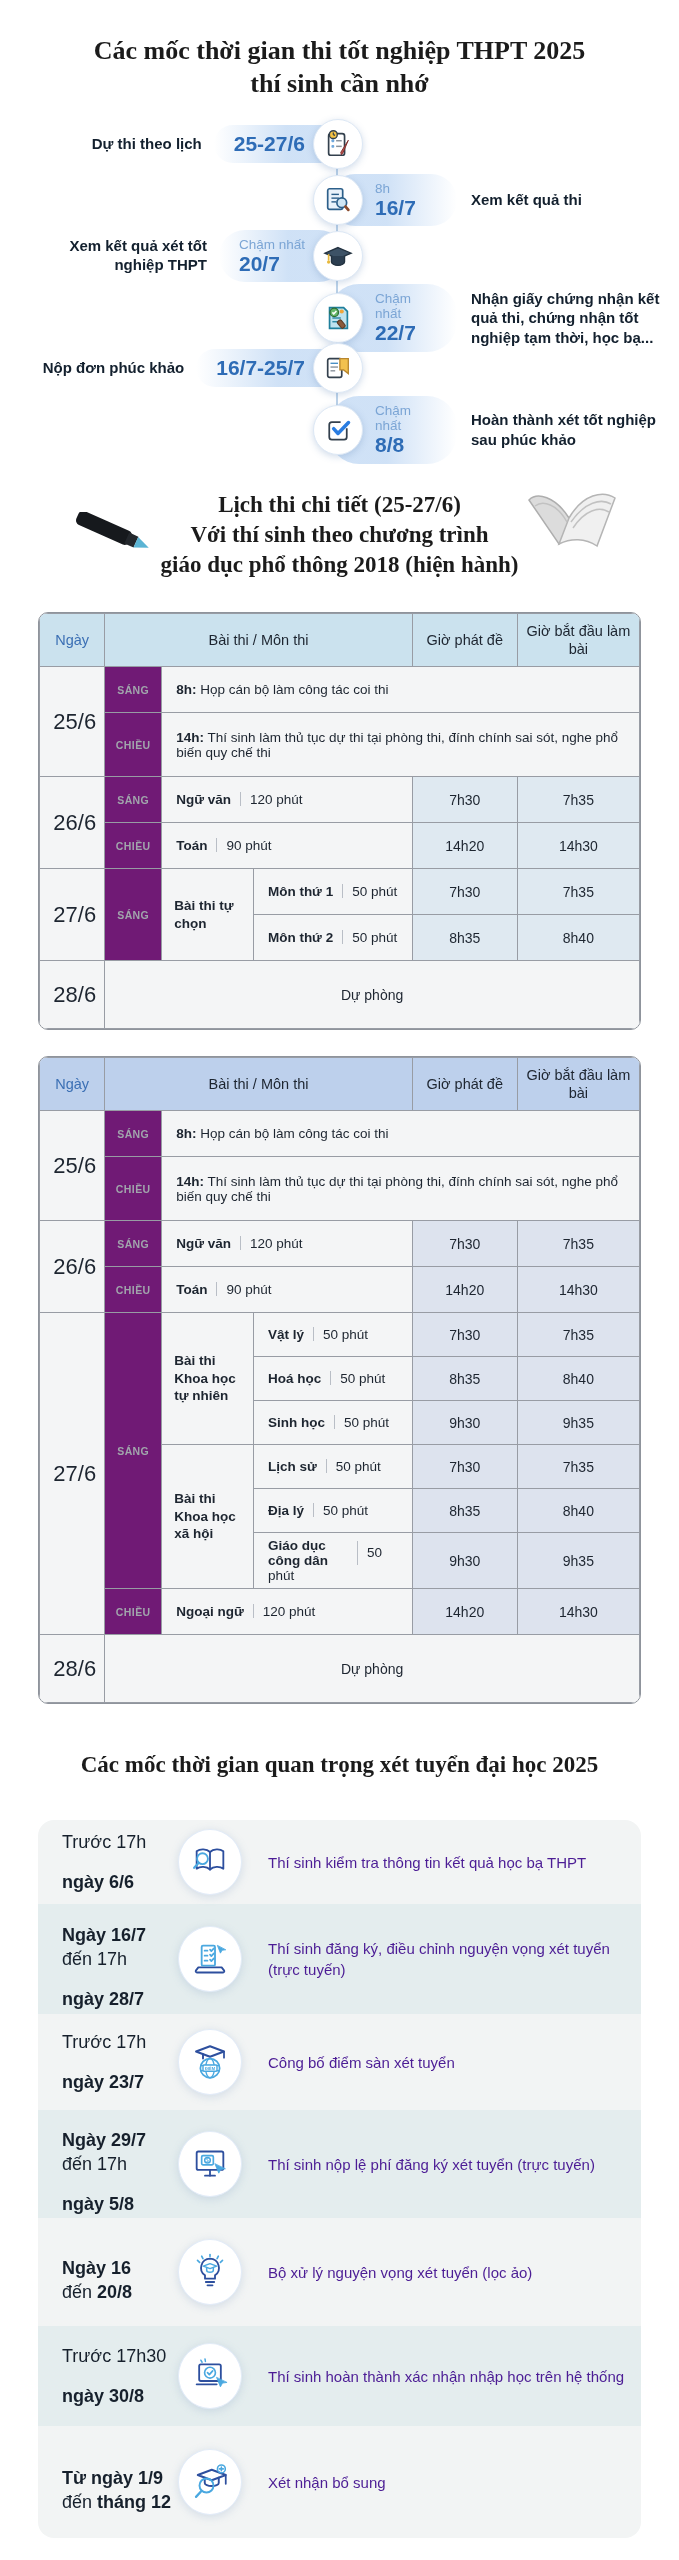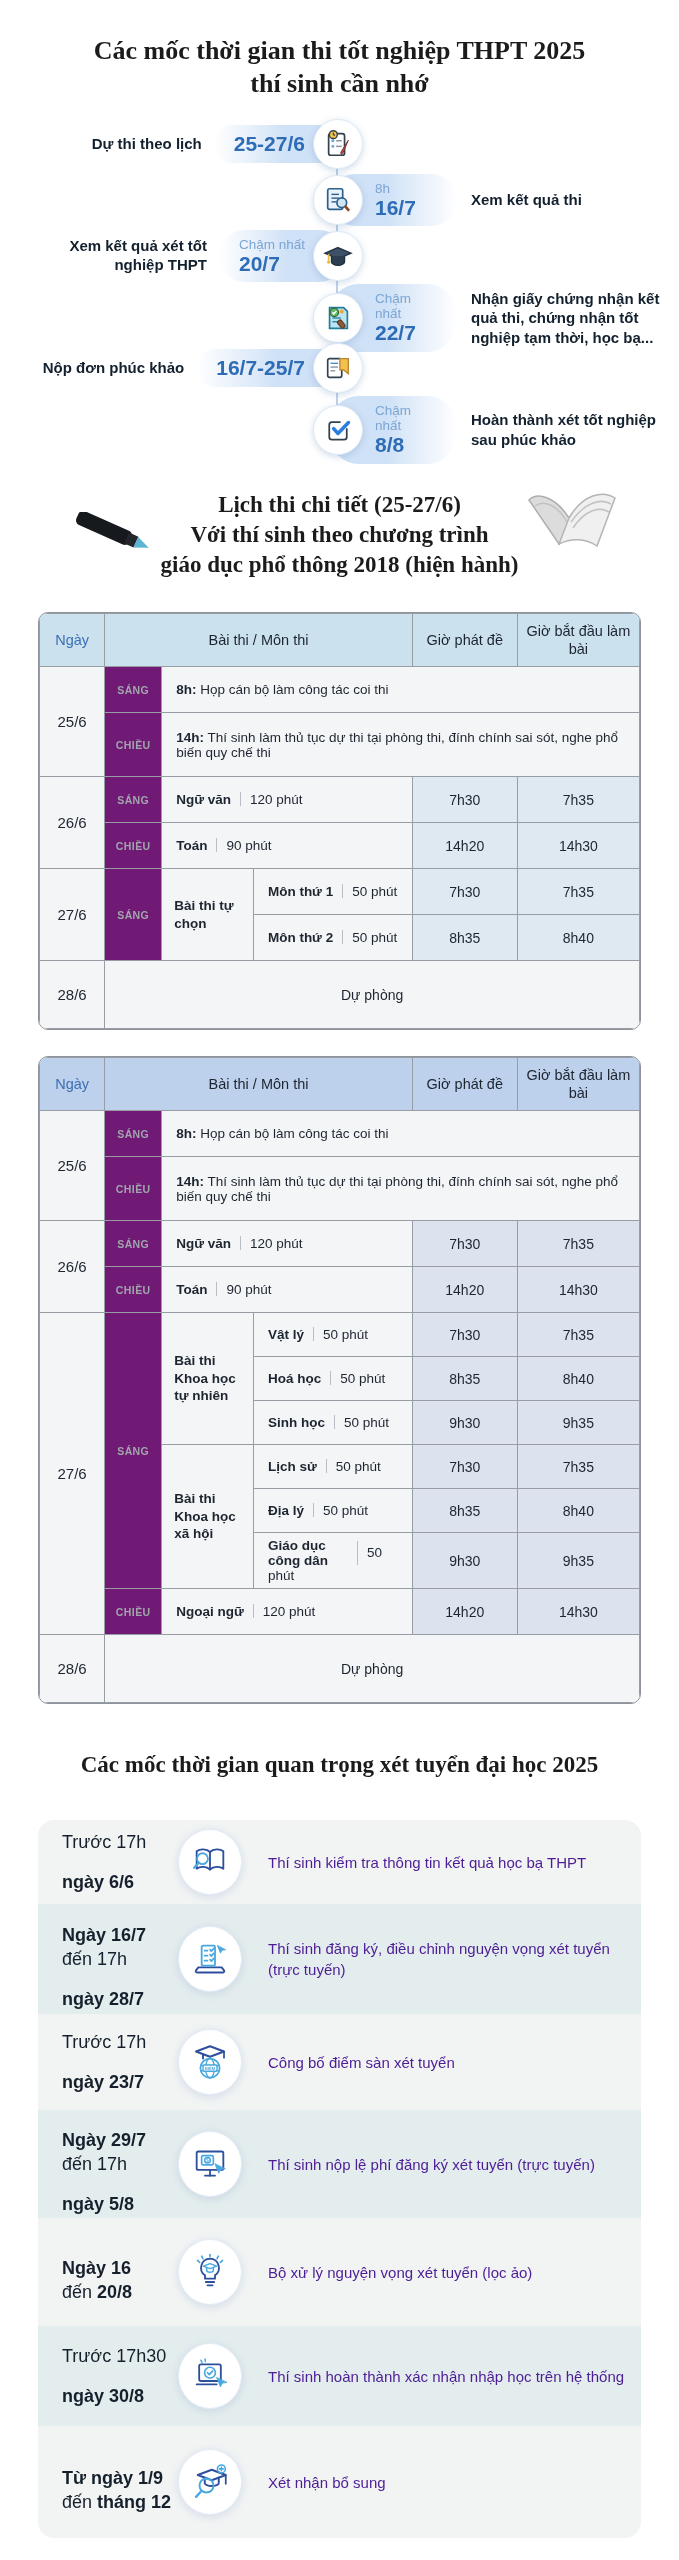--- a/index.html
+++ b/index.html
@@ -34,21 +34,21 @@
 
   
   .tbl-wrap{margin:26px 38px 0;border:1px solid #8f949c;border-radius:10px;overflow:hidden;background:#f4f5f6;}
   table{border-collapse:collapse;width:100%;table-layout:fixed;}
   td,th{border:1px solid #989ca4;font-size:13.5px;color:#1d2530;padding:4px 8px;vertical-align:middle;}
   th{font-weight:400;}
   .t1 .hd{background:#cbe2ee;}
   .t2 .hd{background:#bdd0ec;}
   .hd th{height:44px;font-size:14.5px;line-height:1.25;}
   .th-ngay{color:#3b6fb4;}
-  .c-date{background:#f4f5f6;font-size:15px;text-align:center;}
+  .c-date{background:#f4f5f6;font-size:22px;text-align:right;}
   .c-sess{background:#701a75;color:#a1a5ac;font-size:10.5px;font-weight:700;text-align:center;letter-spacing:.4px;}
   .c-body{background:#f4f5f6;text-align:left;padding-left:14px;}
   .c-time1{background:#dfe9f1;text-align:center;font-size:14px;}
   .c-time2{background:#dde3ee;text-align:center;font-size:14px;}
   .c-group{background:#f4f5f6;font-weight:700;text-align:left;padding-left:12px;line-height:1.3;}
   .c-res{background:#f4f5f6;text-align:center;font-size:14px;}
   .vd{display:inline-block;width:1px;height:14px;background:#b9bec6;margin:0 9px;vertical-align:-2px;}
   .subj{font-weight:700;}
   .r46{height:46px;}.r64{height:64px;}.r52{height:68px;margin-top:29px;}.r44{height:44px;}.r56{height:56px;}
 

